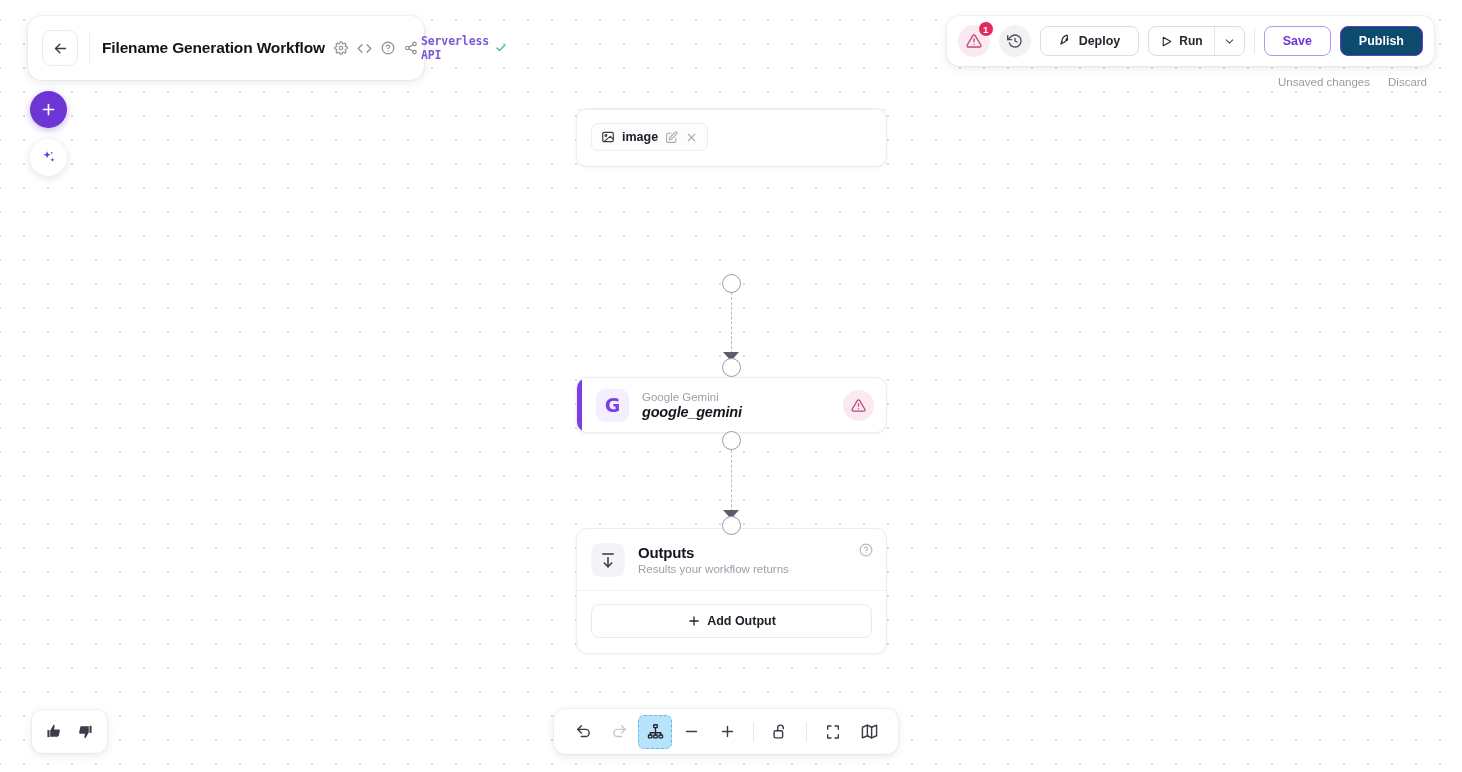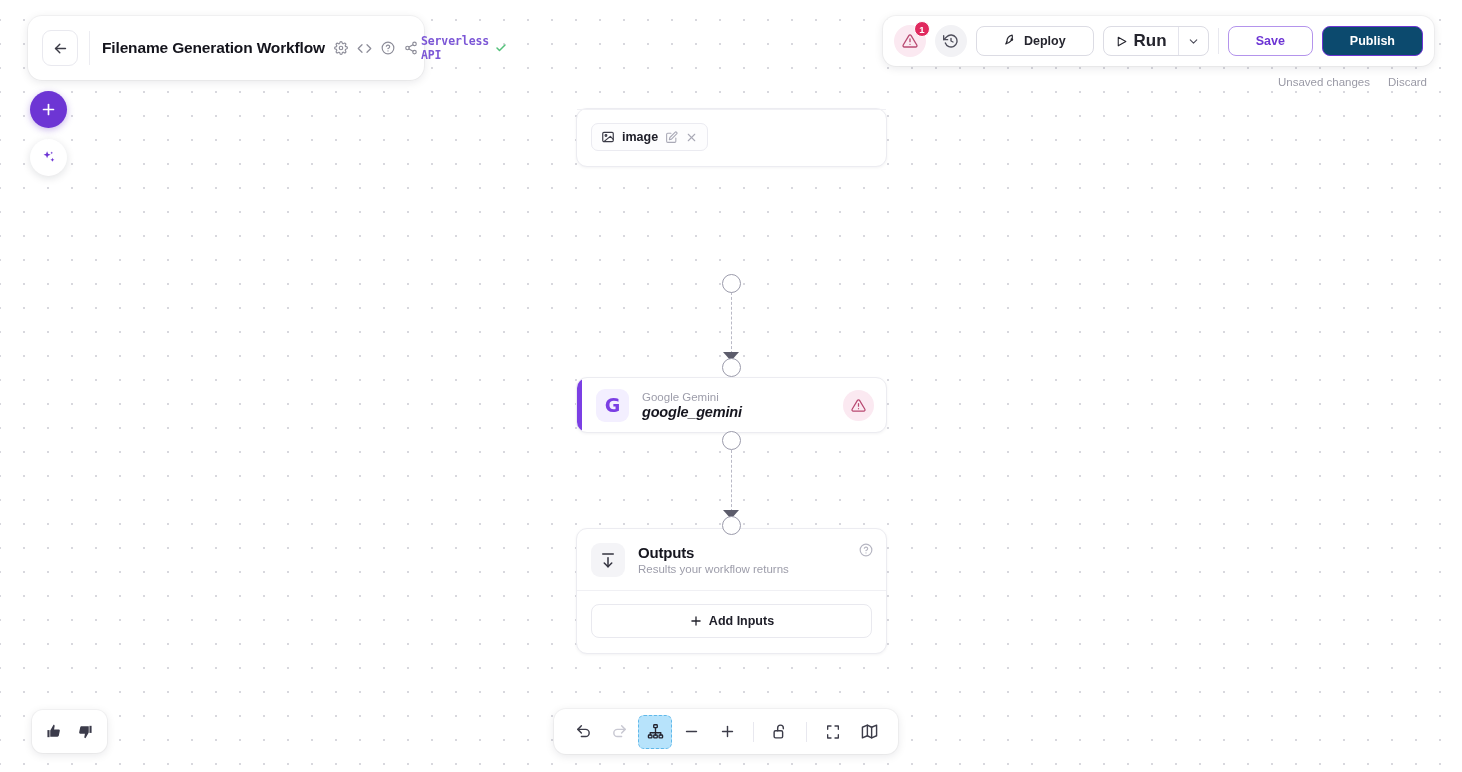--- a/index.html
+++ b/index.html
@@ -80,28 +80,28 @@
     position: absolute; top: -4px; right: -4px;
     min-width: 16px; height: 16px; padding: 0 3px;
     border-radius: 9px; background: #e0295e; color: #fff;
     font-size: 9.5px; font-weight: bold;
     display: flex; align-items: center; justify-content: center;
     border: 1.5px solid #fff;
   }
   .btn {
     height: 30px; border-radius: 8px; border: 1px solid #dcdce4;
     background: #fff; color: #25252e; font-size: 12.5px; font-weight: bold;
-    display: flex; align-items: center; gap: 6px; padding: 0 27px;
+    display: flex; align-items: center; gap: 6px; padding: 0 18px;
     cursor: pointer; white-space: nowrap; justify-content: center;
   }
   .btn-split { display: flex; align-items: stretch; height: 30px;
     border: 1px solid #dcdce4; border-radius: 8px; overflow: hidden; background:#fff; }
   .btn-split .part {
     display: flex; align-items: center; gap: 6px; padding: 0 11px;
-    font-size: 17px; font-weight: bold; color: #25252e; cursor: pointer;
+    font-size: 12px; font-weight: bold; color: #25252e; cursor: pointer;
   }
   .btn-split .caret { padding: 0 8px; border-left: 1px solid #e4e4ec;
     display: flex; align-items: center; color: #4d4d5a; cursor: pointer; }
   .sep { width: 1px; height: 26px; background: #e8e8ef; flex: none; }
   .btn-save { border-color: #b494ec; color: #6d35d4; }
   .btn-publish { background: #0c4a6e; border-color: #6d35d4; color: #fff; }
   .unsaved {
     position: absolute; right: 35px; top: 76px;
     display: flex; align-items: center; gap: 18px;
     font-size: 11.5px; color: #9a9aa6;
@@ -401,21 +401,21 @@
             <line x1="12" y1="17" x2="12.01" y2="17"></line>
         </svg>
       </span>
     </div>
     <div class="node-body">
       <div class="add-btn" style="margin-top:0;">
         <svg width="14" height="14" viewBox="0 0 24 24" fill="none" stroke="currentColor" stroke-width="2.2" stroke-linecap="round">
           <line x1="12" y1="5" x2="12" y2="19"></line>
             <line x1="5" y1="12" x2="19" y2="12"></line>
         </svg>
-        <span>Add Inputs</span>
+        <span>Add Output</span>
       </div>
     </div>
   </div>
   <div class="handle" style="top:516px;"></div>
 
   <div class="bottombar">
     <div class="tb">
       <svg width="17" height="17" viewBox="0 0 24 24" fill="none" stroke="currentColor" stroke-width="2" stroke-linecap="round" stroke-linejoin="round">
         <polyline points="9 14 4 9 9 4"></polyline>
           <path d="M4 9h11a5 5 0 0 1 0 10H9"></path>

